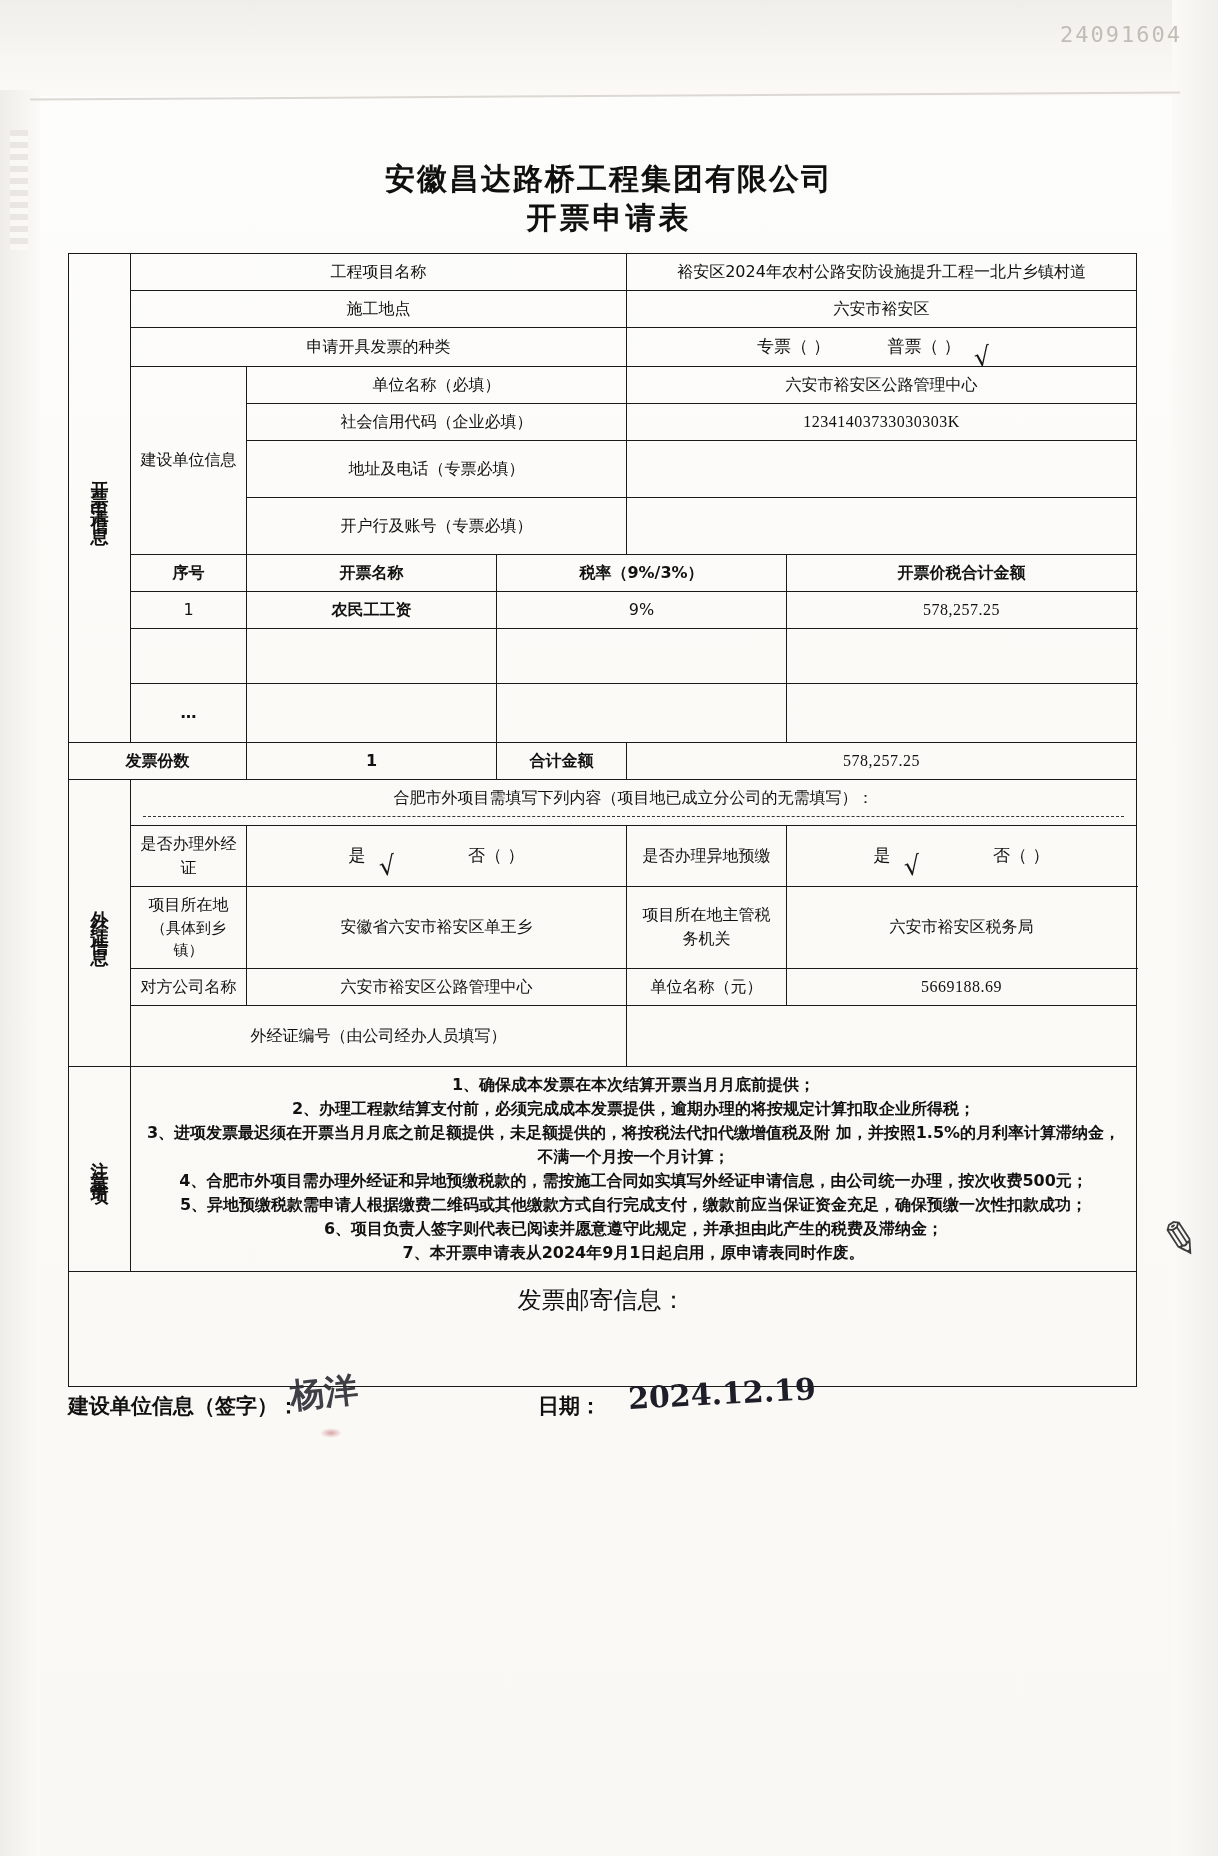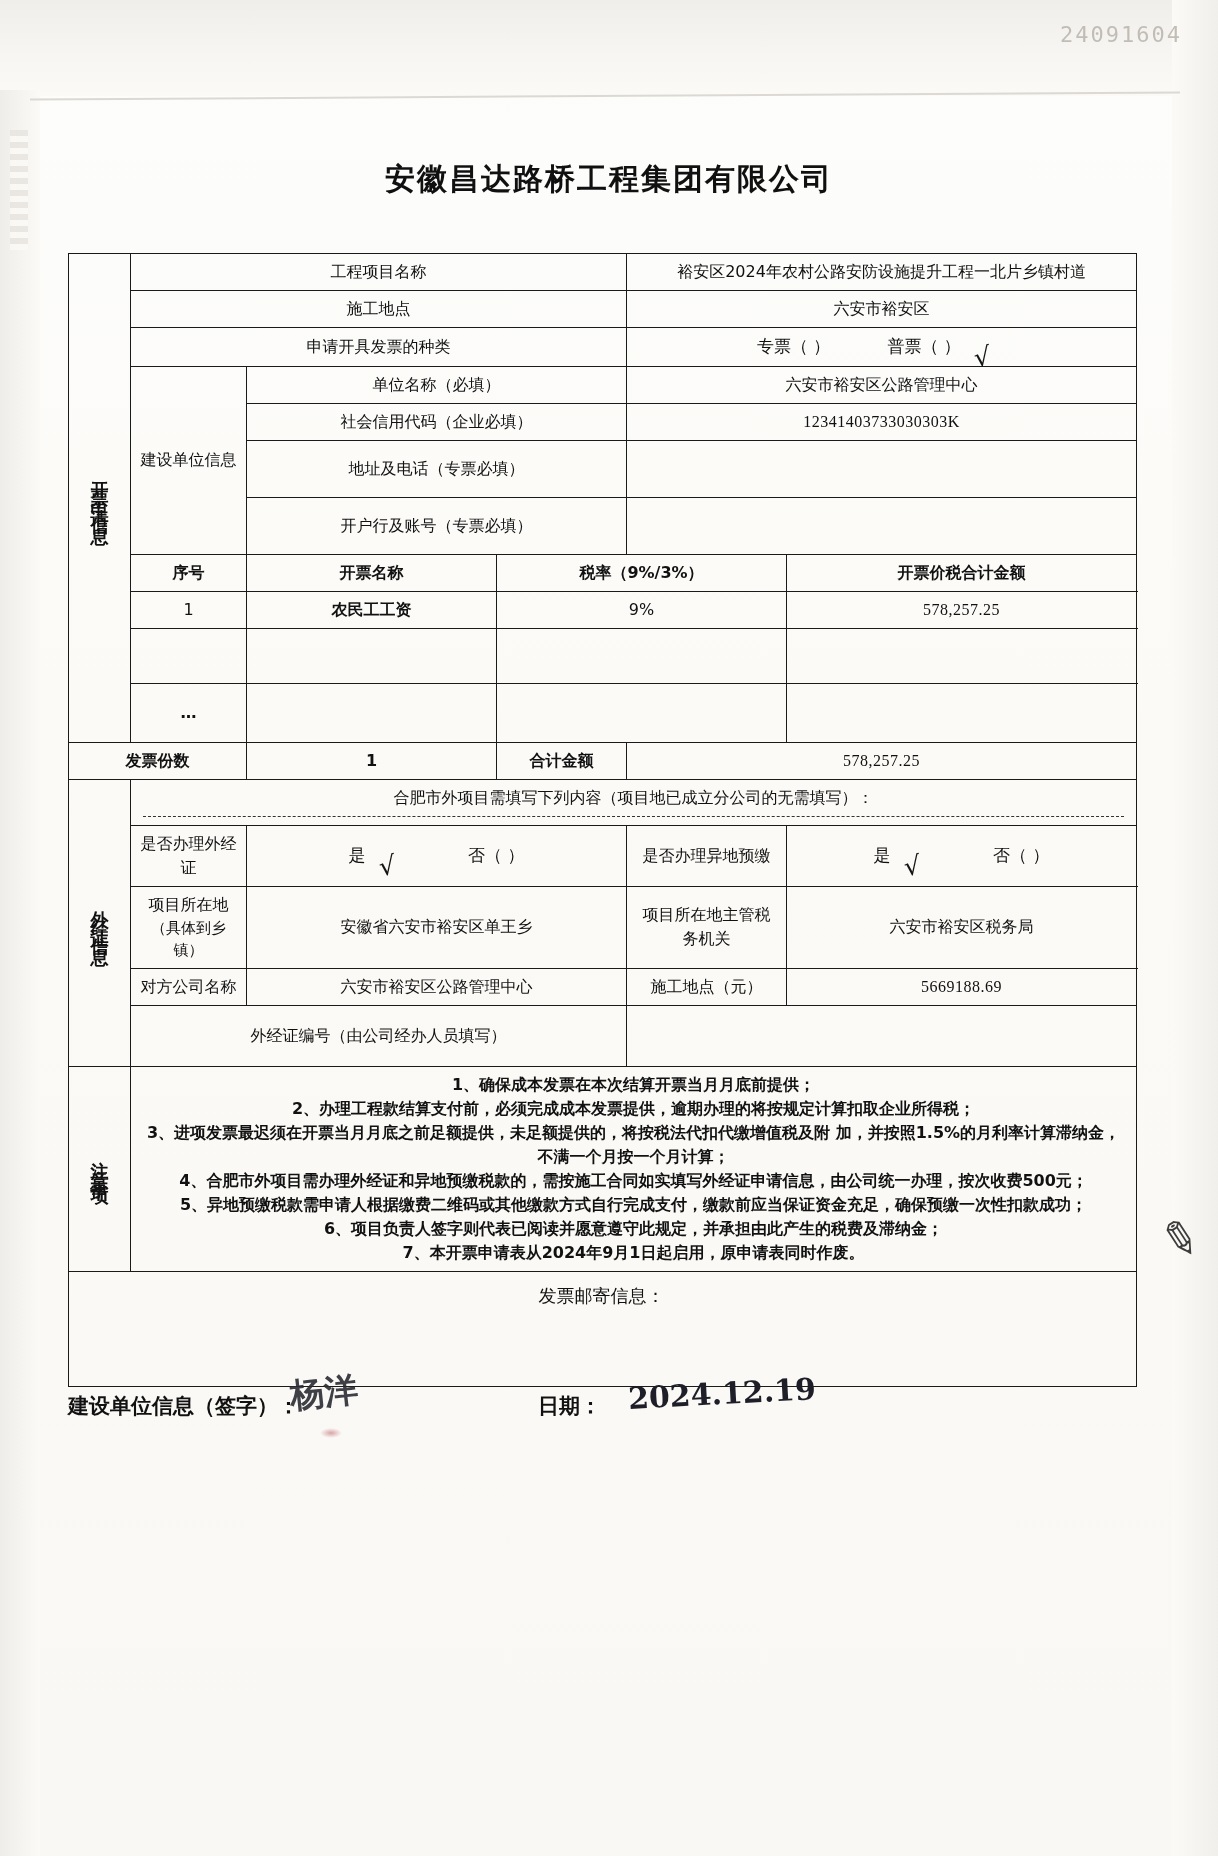--- a/index.html
+++ b/index.html
@@ -197,20 +197,21 @@
   <div class="scan-edge-top"></div>
   <div class="scan-edge-left"></div>
   <div class="scan-edge-right"></div>
   <div class="scan-top-line"></div>
   <div class="edge-tear"></div>
 
   <div class="stamp-number">24091604</div>
 
   <div class="title-wrap">
     <div class="title-main">安徽昌达路桥工程集团有限公司</div>
+    <div class="title-sub">开票申请表</div>
   </div>
 
   <table class="form">
     <colgroup>
       <col style="width:62px">
       <col style="width:116px">
       <col style="width:250px">
       <col style="width:130px">
       <col style="width:160px">
       <col style="width:350px">
@@ -332,21 +333,21 @@
         <div class="small-note">（具体到乡镇）</div>
       </td>
       <td colspan="2" class="cell-value">安徽省六安市裕安区单王乡</td>
       <td class="cell-label">项目所在地主管税务机关</td>
       <td colspan="2" class="cell-value">六安市裕安区税务局</td>
     </tr>
 
     <tr>
       <td class="cell-label">对方公司名称</td>
       <td colspan="2" class="cell-value">六安市裕安区公路管理中心</td>
-      <td class="cell-label">施工地点（元）</td>
+      <td class="cell-label">单位名称（元）</td>
       <td colspan="2" class="cell-value num">5669188.69</td>
     </tr>
 
     <tr>
       <td colspan="3" class="cell-label" style="height:48px">外经证编号（由公司经办人员填写）</td>
       <td colspan="2" class="cell-value"></td>
     </tr>
 
     <tr>
       <td>
@@ -357,21 +358,21 @@
         <div>2、办理工程款结算支付前，必须完成成本发票提供，逾期办理的将按规定计算扣取企业所得税；</div>
         <div class="wrap2">3、进项发票最迟须在开票当月月底之前足额提供，未足额提供的，将按税法代扣代缴增值税及附 加，并按照1.5%的月利率计算滞纳金，不满一个月按一个月计算；</div>
         <div class="wrap2">4、合肥市外项目需办理外经证和异地预缴税款的，需按施工合同如实填写外经证申请信息，由公司统一办理，按次收费500元；</div>
         <div class="wrap2">5、异地预缴税款需申请人根据缴费二维码或其他缴款方式自行完成支付，缴款前应当保证资金充足，确保预缴一次性扣款成功；</div>
         <div>6、项目负责人签字则代表已阅读并愿意遵守此规定，并承担由此产生的税费及滞纳金；</div>
         <div>7、本开票申请表从2024年9月1日起启用，原申请表同时作废。</div>
       </td>
     </tr>
 
     <tr>
-      <td colspan="6" class="left" style="height:98px; vertical-align:top; padding-top:10px; padding-left:6px; font-size:18px;">
+      <td colspan="6" class="left" style="height:98px; vertical-align:top; padding-top:10px; padding-left:6px; font-size:24px;font-family:Liberation Serif, serif;">
         <span>发票邮寄信息：</span>
         <span></span>
       </td>
     </tr>
   </tbody>
     </table>
 
   <div class="corner-mark">✎</div>
 
   <div class="footer">

